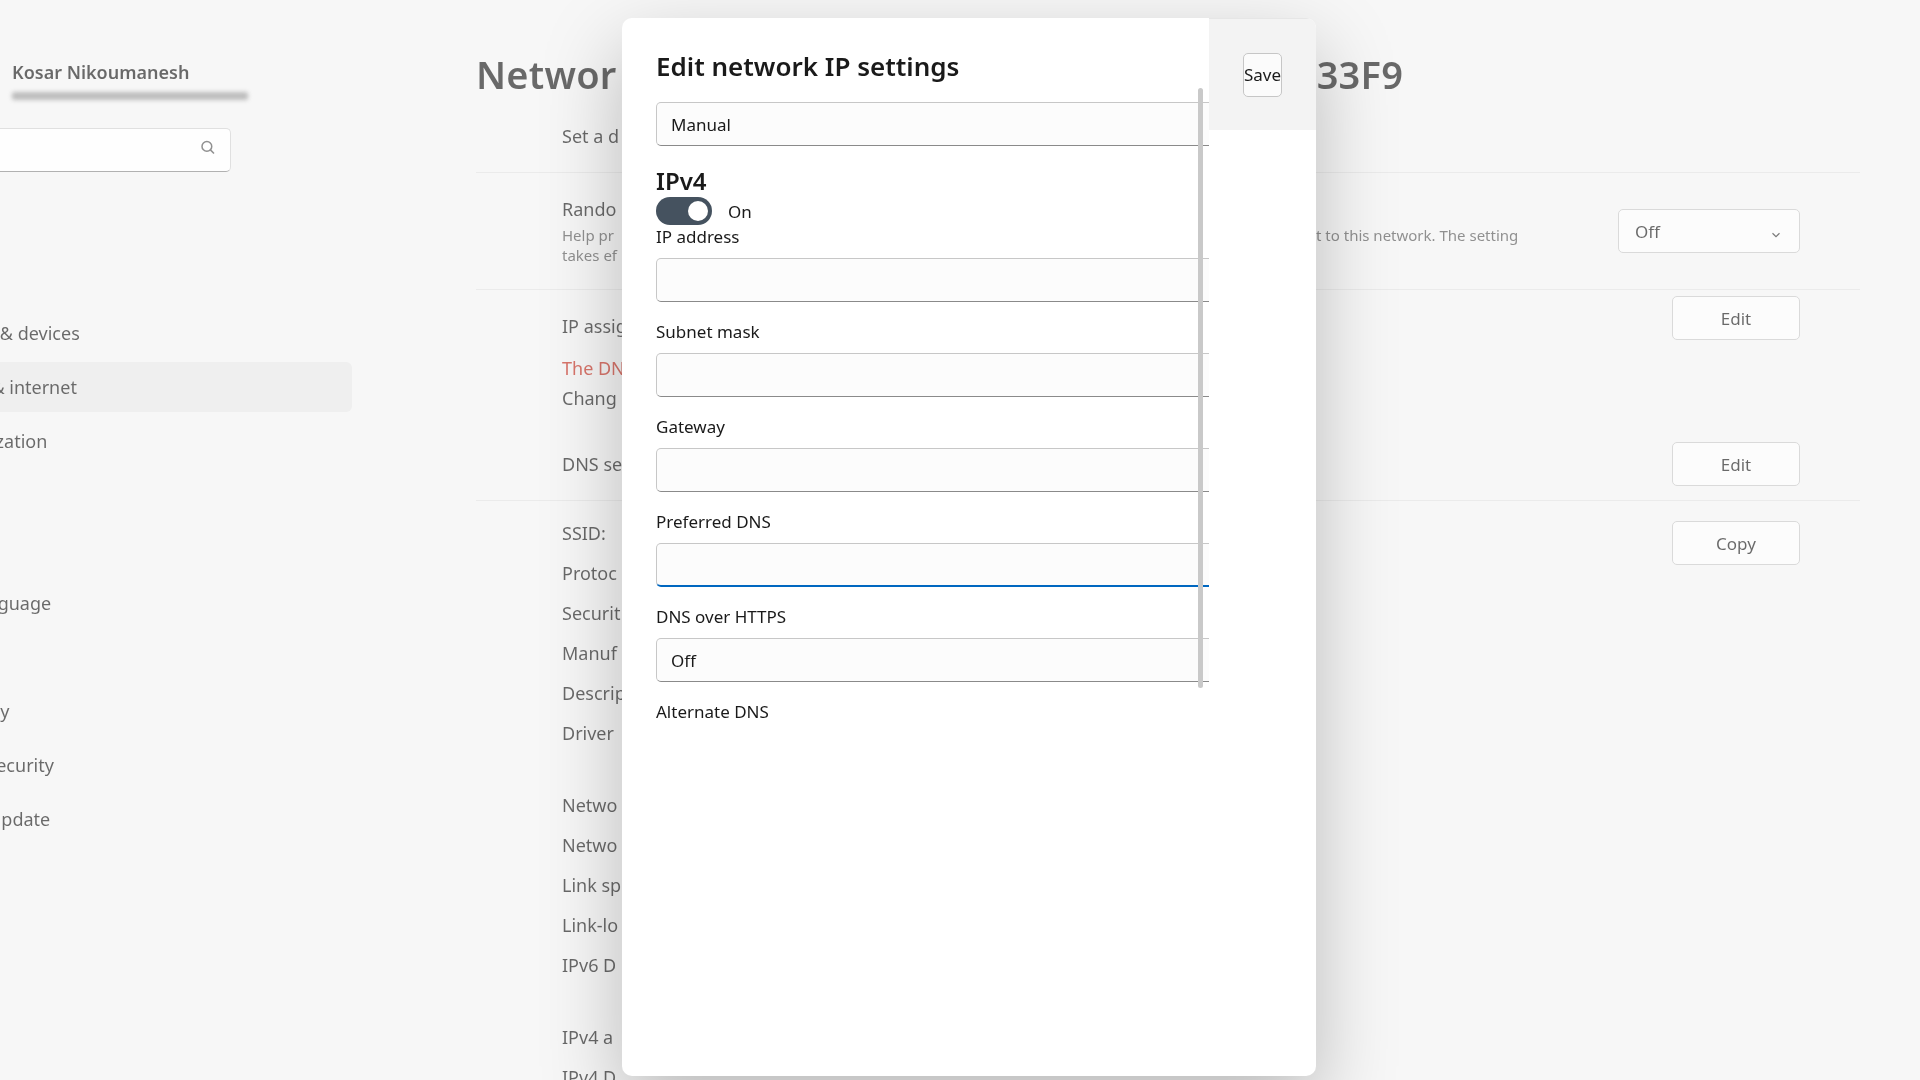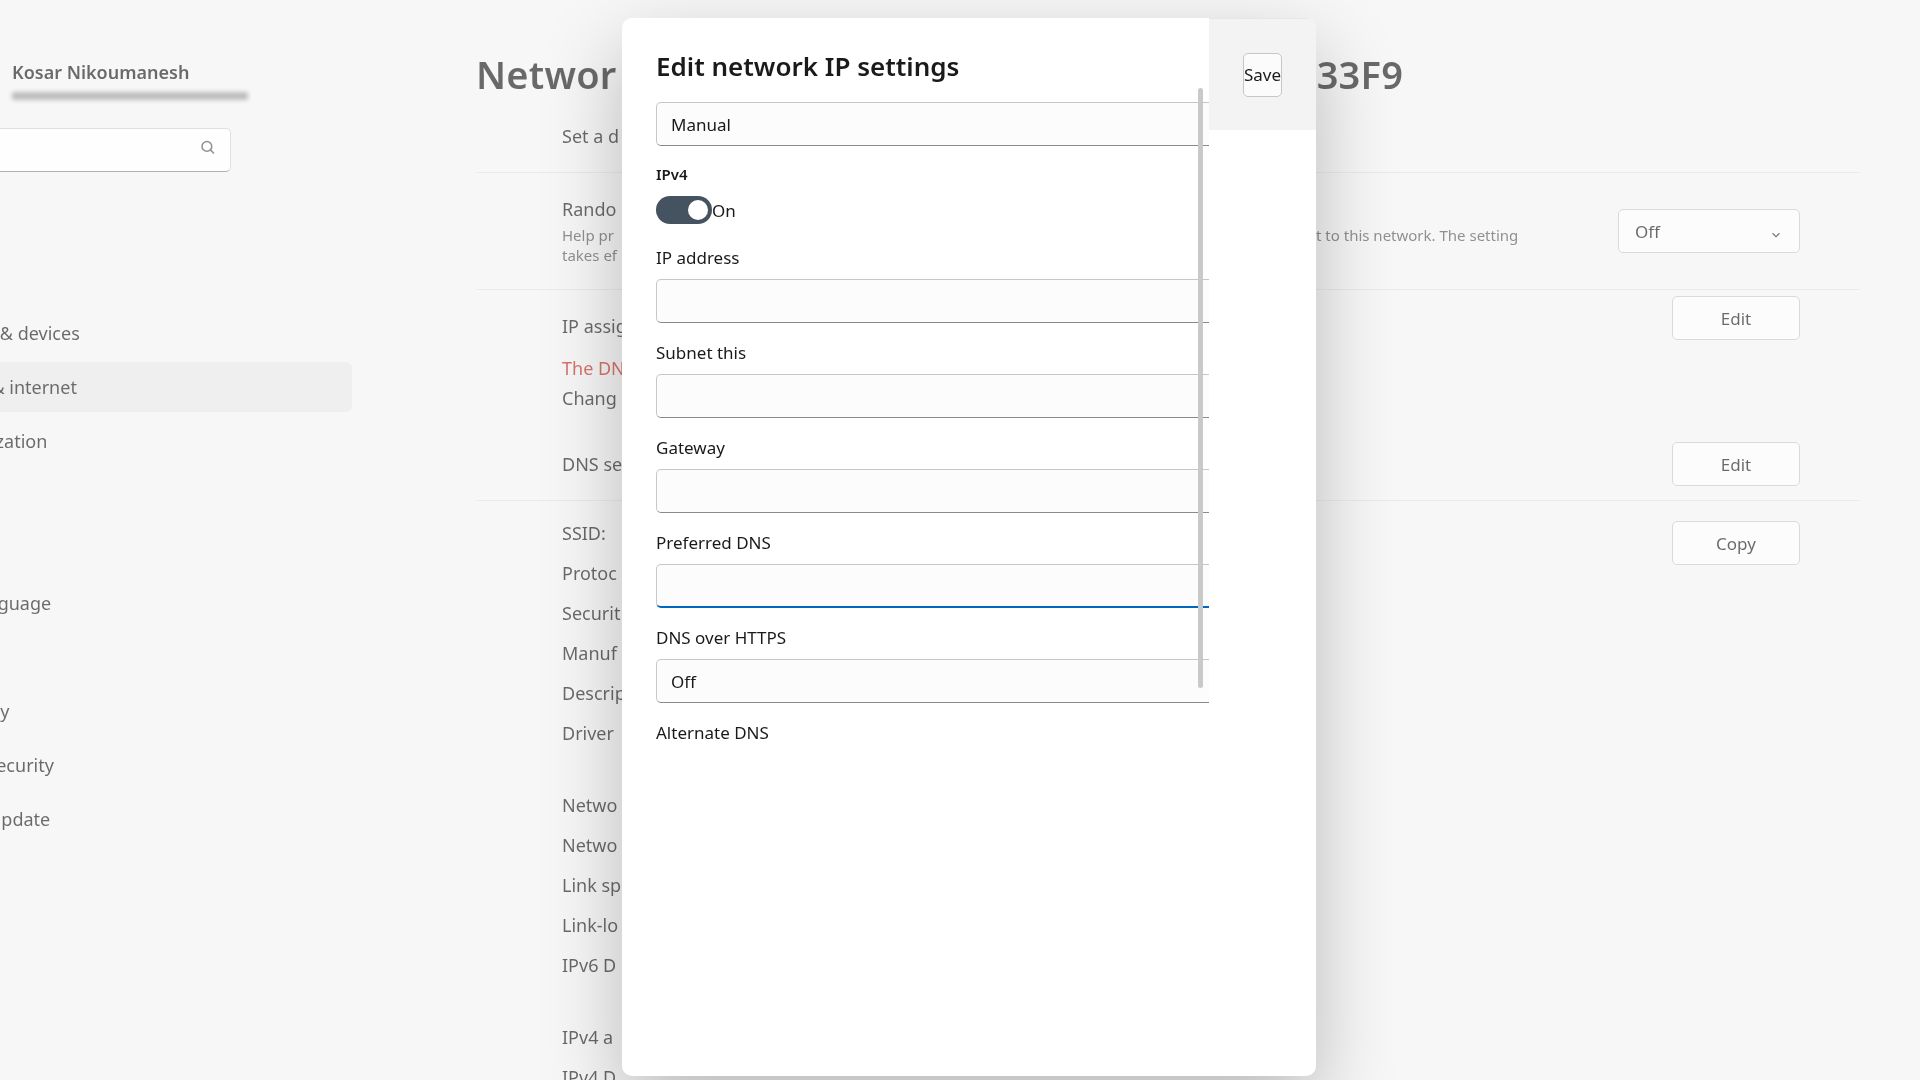--- a/index.html
+++ b/index.html
@@ -47,22 +47,22 @@
 .modal-scroll { position: absolute; right: 6px; top: 70px; width: 5px; height: 870px; background: transparent; }
 .modal-scroll::before { content:""; position:absolute; left:0; top:0; width:5px; height:600px; background:#c9c9c9; border-radius:3px; }
 .modal h2 { font-size: 26px; font-weight: 600; margin-bottom: 18px; }
 .field { margin-bottom: 18px; }
 .field-label { font-size: 17px; margin-bottom: 10px; color: #1a1a1a; }
 .field-label.bold { font-weight: 400; }
 .ctrl { width: 728px; height: 44px; border: 1px solid #c7c7c7; border-bottom: 1.5px solid #8a8a8a; border-radius: 5px; background: #fcfcfc; padding: 0 14px; font-size: 17px; display: flex; align-items: center; justify-content: space-between; }
 .ctrl input { border: none; outline: none; background: transparent; width: 100%; height: 100%; font-size: 17px; }
 .ctrl.select { justify-content: space-between; }
 .preferred { border-bottom: 2.5px solid #0067c0; }
-.h3 { font-size: 15px; font-weight: 600; margin: 6px 0 12px 0; }
-.toggle-row { display: flex; align-items: center; margin-bottom: 22px; }
+.h3 { font-size: 24px; font-weight: 600; margin: 6px 0 0 0; }
+.toggle-row { display: flex; align-items: center; gap: 16px; }
 .toggle { width: 56px; height: 28px; border-radius: 14px; background: #45525f; position: relative; }
 .toggle::after { content: ""; position: absolute; right: 4px; top: 4px; width: 20px; height: 20px; border-radius: 50%; background: #fff; }
 .toggle-label { font-size: 17px; }
 
 .modal-footer { height: 112px; background: #f3f3f3; border-top: 1px solid #e6e6e6; display: flex; align-items: center; justify-content: center; padding: 0 34px; }
 .modal-footer .btn { flex: 1; height: 44px; border-radius: 5px; border: 1px solid #c6c6c6; background: #fbfbfb; font-size: 17px; display: flex; align-items: center; justify-content: center; }
 
 .chev { width: 14px; height: 14px; display: inline-block; }
 .chev svg { width: 14px; height: 14px; }
 </style>
@@ -226,21 +226,21 @@
     </div>
 
     <div class="field">
       <div class="field-label">IP address</div>
       <div class="ctrl">
         <input value="" style="">
       </div>
     </div>
 
     <div class="field">
-      <div class="field-label">Subnet this</div>
+      <div class="field-label">Subnet mask</div>
       <div class="ctrl">
         <input value="" style="">
       </div>
     </div>
 
     <div class="field">
       <div class="field-label">Gateway</div>
       <div class="ctrl">
         <input value="" style="">
       </div>

